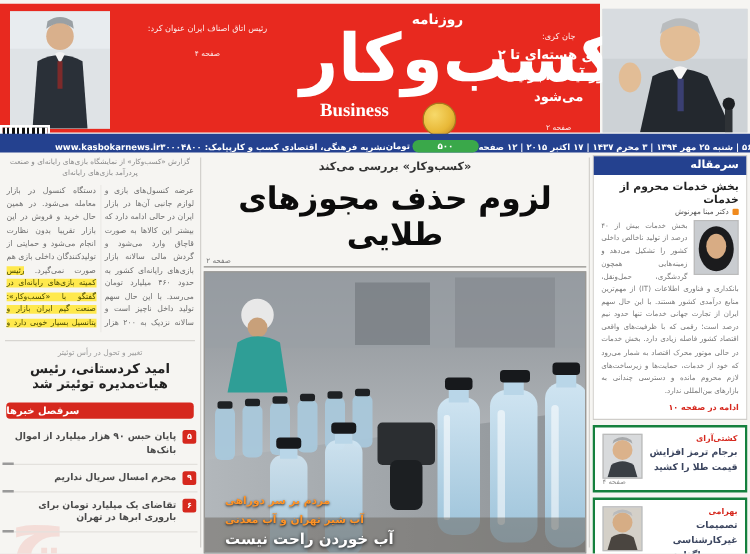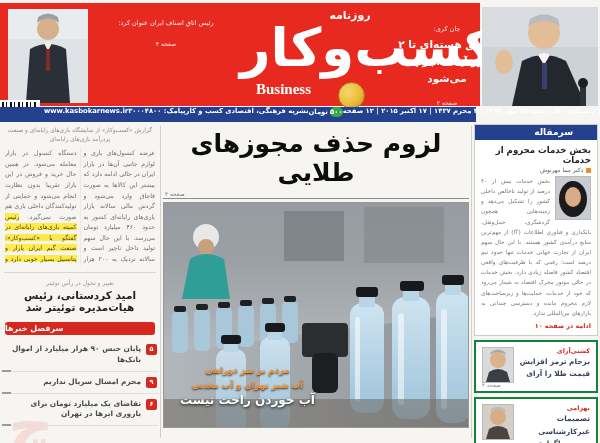--- a/index.html
+++ b/index.html
@@ -17,25 +17,25 @@
   .mh-logo{position:absolute;left:240px;top:6px;width:220px;height:97px;text-align:center;color:#fff;}
   .mh-type{font-size:11px;font-weight:bold;letter-spacing:1px;}
   .mh-name{font-size:53px;font-weight:bold;line-height:1.05;margin-top:-2px;letter-spacing:-1px;}
   .mh-latin{position:absolute;left:16px;bottom:8px;font-family:"Liberation Serif","DejaVu Serif",serif;
             font-size:15px;font-weight:bold;}
   .coin{position:absolute;left:50%;margin-left:-12px;bottom:-3px;width:25px;height:25px;border-radius:50%;
         background:radial-gradient(circle at 35% 35%,#f7d96a,#e8b837 60%,#b9831f);border:1px solid #a67a1e;}
   .mh-right-text{position:absolute;left:388px;top:22px;width:118px;text-align:center;color:#fff;direction:rtl;}
   .mh-title-sm{font-size:10.5px;font-weight:bold;line-height:1.6;margin-top:3px;}
   
-  .infobar{position:absolute;left:0;top:107px;width:476px;height:15px;background:#24418f;display:flex;
-           align-items:flex-start;justify-content:space-between;padding:0 6px 0 44px;box-sizing:border-box;}
+  .infobar{position:absolute;left:0;top:107px;width:600px;height:15px;background:#24418f;display:flex;
+           align-items:flex-end;justify-content:space-between;padding:0 6px 0 44px;box-sizing:border-box;}
   .ib{color:#fff;font-size:6.8px;font-weight:bold;white-space:nowrap;direction:rtl;}
   .price{display:flex;align-items:center;gap:2px;direction:rtl;}
-  .price-val{background:#3aa84a;border-radius:7px;padding:0 0;color:#fff;font-size:7px;font-weight:bold;line-height:10px;}
+  .price-val{background:#3aa84a;border-radius:7px;padding:0 20px;color:#fff;font-size:7px;font-weight:bold;line-height:10px;}
   .barcode{position:absolute;left:0;top:100px;width:40px;height:21px;background:
      repeating-linear-gradient(90deg,#111 0 2px,#fff 2px 4px,#111 4px 5px,#fff 5px 8px);
      border:2px solid #fff;box-sizing:border-box;}
   
   .vline{position:absolute;top:126px;width:1px;height:312px;background:#d3d1cd;}
   .col-left{position:absolute;left:2px;top:124px;width:156px;height:319px;direction:rtl;}
   .col-center{position:absolute;left:163px;top:124px;width:306px;direction:rtl;}
   .col-right{position:absolute;left:474px;top:124px;width:124px;height:319px;direction:rtl;overflow:hidden;}
   
   .game-kicker{font-size:5.8px;color:#8a8a8a;text-align:center;margin:2px 2px 0;line-height:1.5;}
@@ -56,28 +56,28 @@
        font-size:7.4px;font-weight:bold;color:#4a4a4a;text-align:right;line-height:1.45;}
   .row::after{content:"";position:absolute;left:0;bottom:-1px;width:9px;height:2px;background:#9a9a9a;}
   .num{position:absolute;right:1px;top:5px;width:11px;height:11px;background:#d6281e;color:#fff;
        font-size:6.5px;font-weight:bold;text-align:center;line-height:11px;border-radius:2px;}
   
   .ms-kicker{text-align:center;font-size:9px;font-weight:bold;color:#333;margin-top:5px;}
   .ms-headline{text-align:center;font-size:25px;font-weight:bold;color:#0c0c0c;margin-top:5px;letter-spacing:-1px;}
   .ms-page{font-size:5.8px;color:#777;text-align:left;margin:4px 0 1px 2px;direction:ltr;}
   .ms-rule{border-top:1px solid #8f8d89;}
   .photo{position:relative;margin-top:3px;width:304px;height:224px;border:1px solid #9a9894;overflow:hidden;background:#9aa0a5;}
-  .caption{position:absolute;left:16px;bottom:20px;text-align:center;direction:rtl;z-index:3;}
+  .caption{position:absolute;left:16px;bottom:4px;text-align:left;direction:rtl;z-index:3;}
   .cap-orange{color:#ff9326;font-size:8.5px;font-weight:bold;line-height:1.7;
               text-shadow:0 1px 2px rgba(0,0,0,.85);}
   .cap-white{color:#fff;font-size:12px;font-weight:bold;margin-top:1px;
              text-shadow:0 1px 3px rgba(0,0,0,.9);}
   
   .ed-card{background:#fff;border:1px solid #cfcdc9;}
-  .ed-header{background:#24418f;color:#fff;font-size:9px;font-weight:bold;text-align:right;padding:2px 24px 3px;}
+  .ed-header{background:#24418f;color:#fff;font-size:9px;font-weight:bold;text-align:right;padding:2px 6px 3px;}
   .ed-title{font-size:8.6px;font-weight:bold;color:#222;text-align:right;margin:5px 6px 2px;}
   .ed-byline{font-size:5.8px;color:#555;text-align:right;margin:0 6px 3px;}
   .ed-byline::before{content:"";display:inline-block;width:5px;height:5px;background:#f08a1d;
                      border-radius:1px;margin-left:3px;vertical-align:middle;}
   .ed-wrap{margin:0 6px 4px;overflow:hidden;}
   .ed-photo{float:right;width:34px;height:42px;margin-left:5px;margin-bottom:2px;background:#c9ccd0;
             border:1px solid #bbb;overflow:hidden;}
   .ed-body{font-size:5.7px;color:#787878;line-height:1.78;text-align:justify;}
   .ed-more{color:#d6281e;font-size:6.4px;font-weight:bold;text-align:right;margin:3px 6px 5px;}
   .op-card{position:relative;background:#fff;border:2px solid #15803d;margin-top:4px;
@@ -176,20 +176,21 @@
       </div>
       <div class="row">
         <span class="num">۶</span>
         <span>تقاضای یک میلیارد تومان برای باروری ابرها در تهران</span>
       </div>
 
     </div>
   </div>
 
   <div class="col-center">
+    <div class="ms-kicker">«کسب‌وکار» بررسی می‌کند</div>
     <div class="ms-headline">لزوم حذف مجوزهای طلایی</div>
     <div class="ms-page">صفحه ۲</div>
     <div class="ms-rule"></div>
 
     <div class="photo">
       <svg width="304" height="224" viewBox="0 0 304 224">
         <defs>
           <linearGradient id="bg" x1="0" y1="0" x2="0" y2="1">
             <stop offset="0" stop-color="#8d9297"></stop>
               <stop offset="1" stop-color="#c7cbce"></stop>
@@ -297,21 +298,21 @@
     <div class="op-card">
       <div class="op-photo">
         <svg width="30" height="34" viewBox="0 0 30 34">
           <rect width="30" height="34" fill="#d8dadc"></rect>
             <circle cx="15" cy="12" r="8" fill="#dbb28b"></circle>
           <path d="M7 7 q8 -6 16 0 l-1 -3 q-7 -5 -14 0z" fill="#a7a9ab"></path>
           <path d="M3 34 L6 24 q9 -6 18 0 L27 34 Z" fill="#3a3f45"></path>
         </svg>
       </div>
       <div class="op-name">کشتی‌آرای</div>
-      <div class="op-title">برجام ترمز افزایش قیمت طلا را آرای</div>
+      <div class="op-title">برجام ترمز افزایش قیمت طلا را کشید</div>
       <div class="op-page">صفحه ۴</div>
     </div>
 
     <div class="op-card">
       <div class="op-photo">
         <svg width="30" height="34" viewBox="0 0 30 34">
           <rect width="30" height="34" fill="#d4d0c8"></rect>
             <circle cx="15" cy="12" r="8" fill="#d6ad85"></circle>
           <path d="M7 7 q8 -6 16 0 l-1 -3 q-7 -5 -14 0z" fill="#b9bbbd"></path>
           <path d="M3 34 L6 24 q9 -6 18 0 L27 34 Z" fill="#4a4540"></path>

